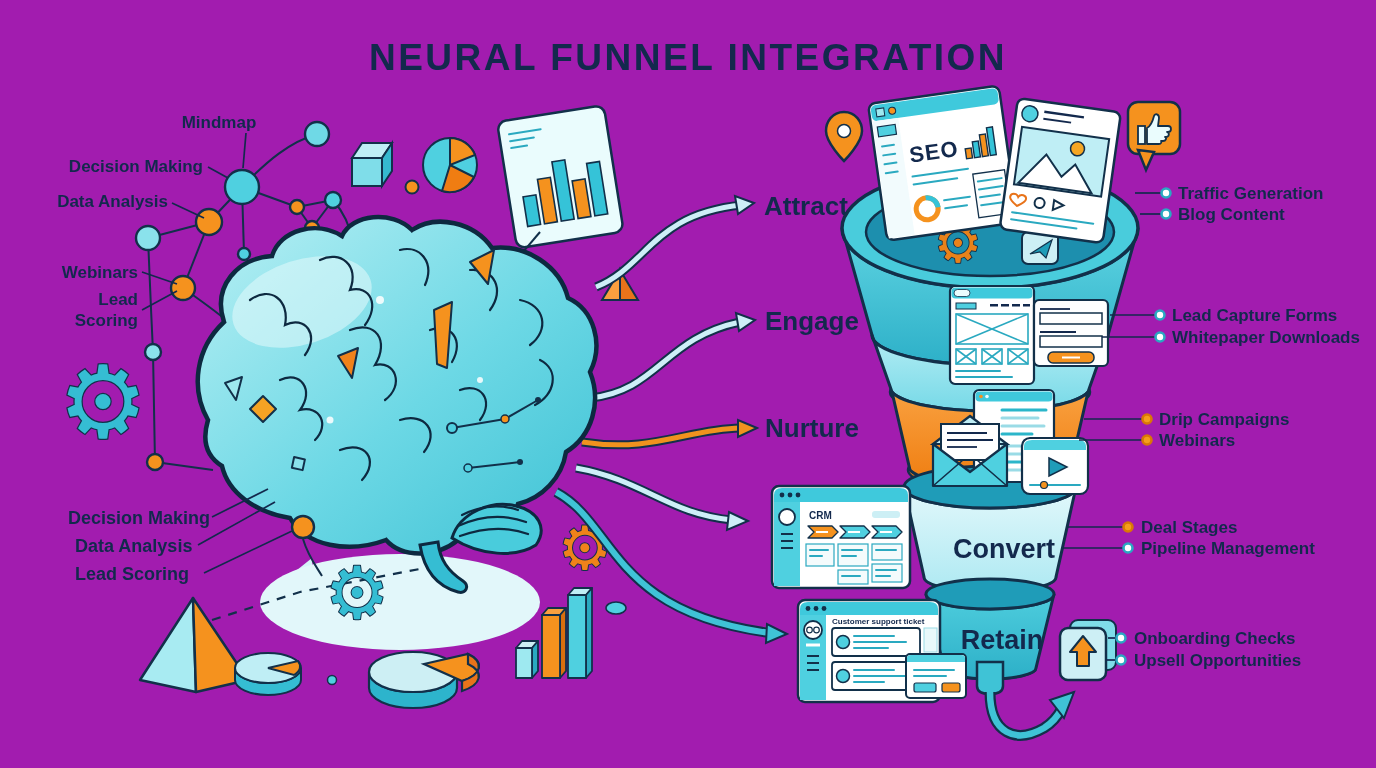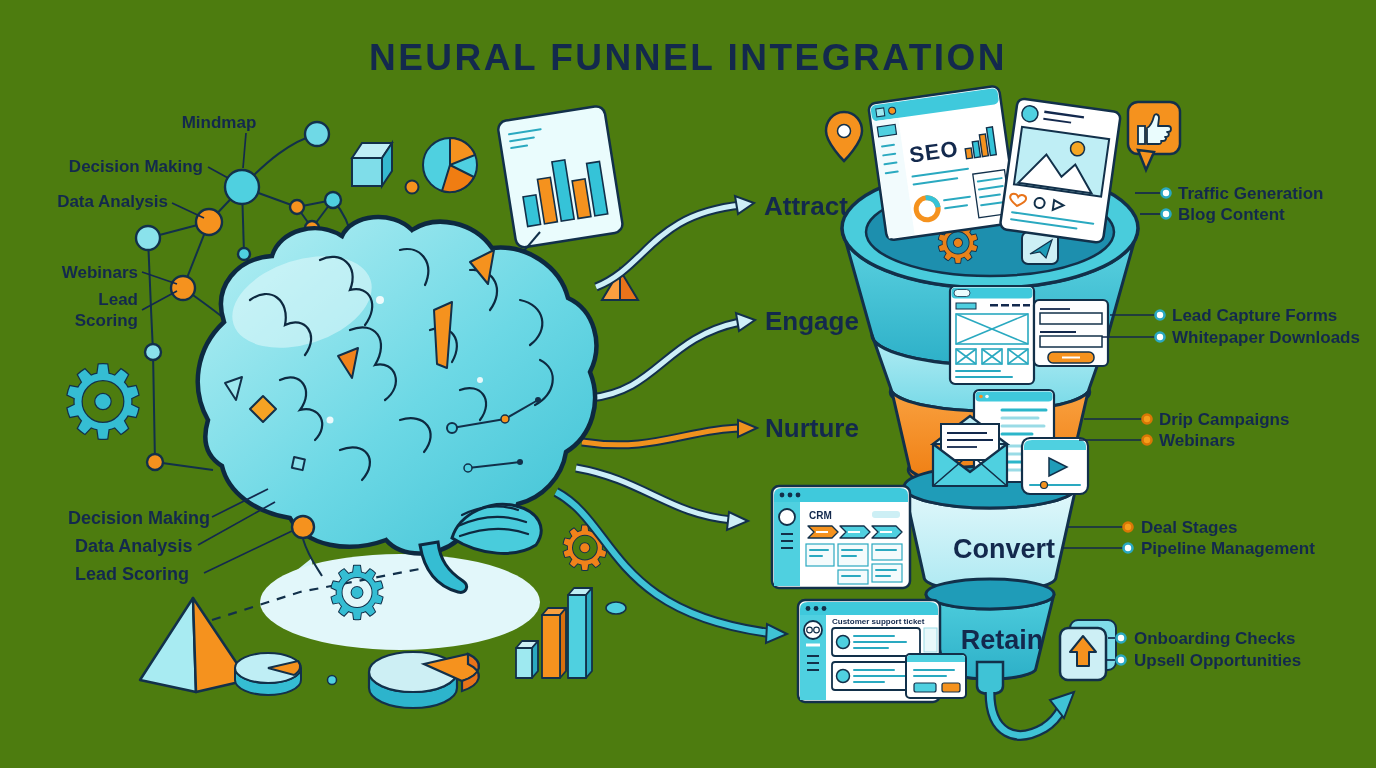--- a/index.html
+++ b/index.html
@@ -1,16 +1,16 @@
 <!DOCTYPE html>
 <html><head>
 <meta charset="utf-8">
 <style>
   html,body{margin:0;padding:0;background:#ffffff;}
-  #stage{position:relative;width:1376px;height:768px;background:#4d7c0f;overflow:hidden;}
+  #stage{position:relative;width:1376px;height:768px;background:#a21caf;overflow:hidden;}
   text{font-family:"Liberation Sans","DejaVu Sans",sans-serif;}
   .navy{fill:#13294d;font-weight:bold;}
   .t17{font-size:17px;} .t18{font-size:18px;} .t26{font-size:26px;} .t27{font-size:27px;}
   .title{font-size:37px;letter-spacing:2.5px;}
   .gear{font-family:"DejaVu Sans",sans-serif;}
   .fold{stroke:#0d2940;stroke-width:2.2;fill:none;stroke-linecap:round;}
   .edge{stroke:#12304a;stroke-width:2;fill:none;}
   .lead{stroke:#13294d;stroke-width:1.7;fill:none;}
   .winline{stroke:#2aa9c0;stroke-width:2;stroke-linecap:round;}
 </style>

